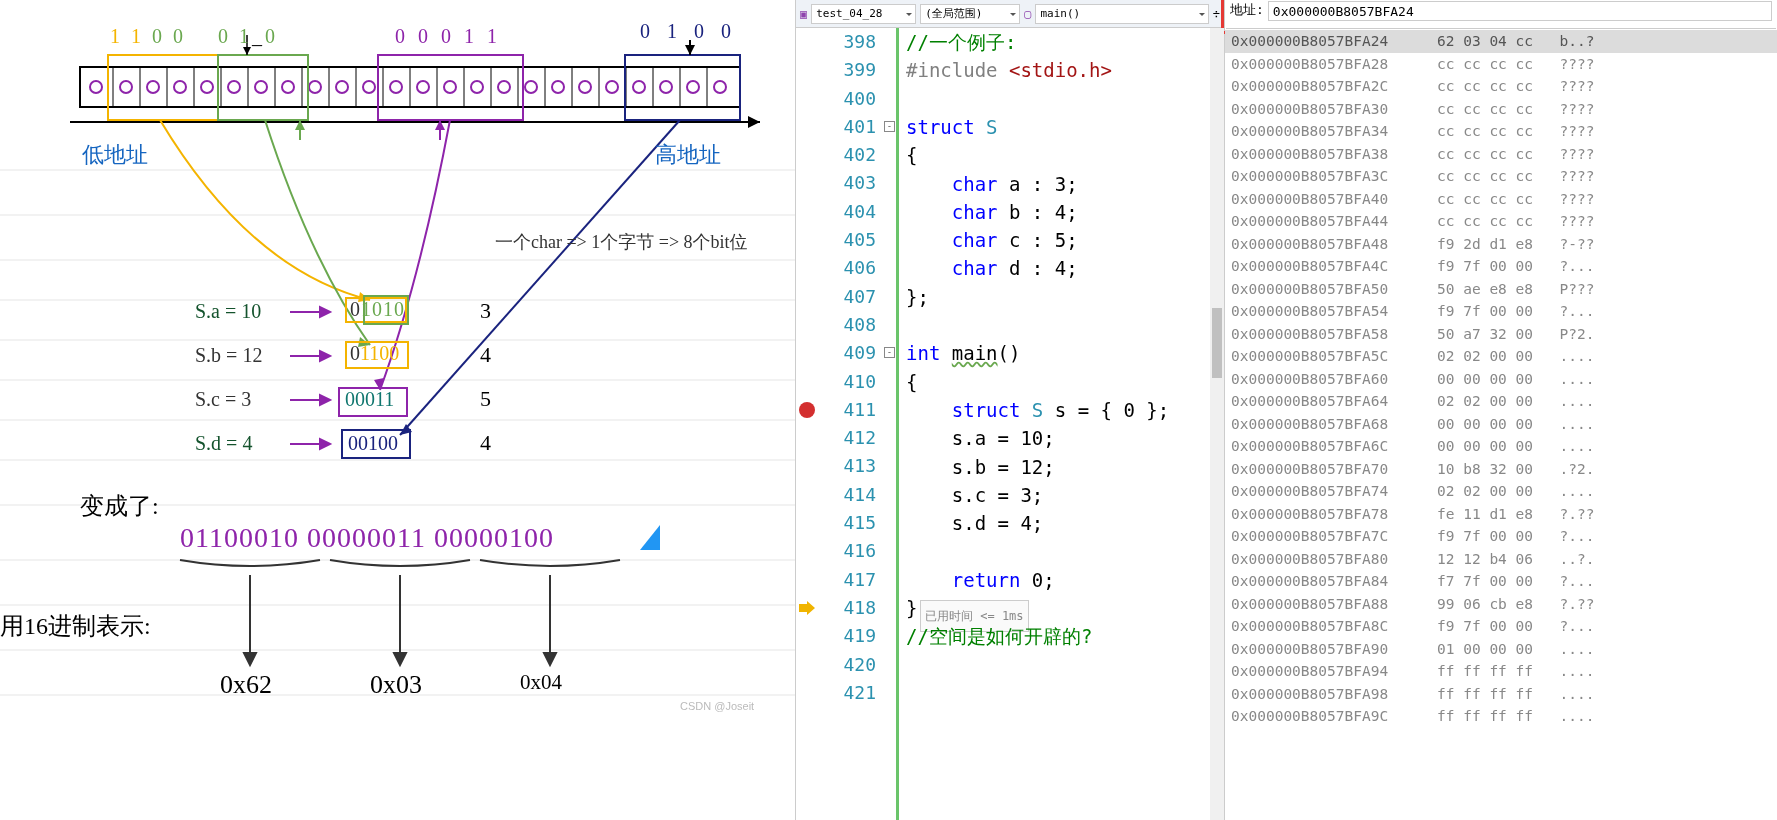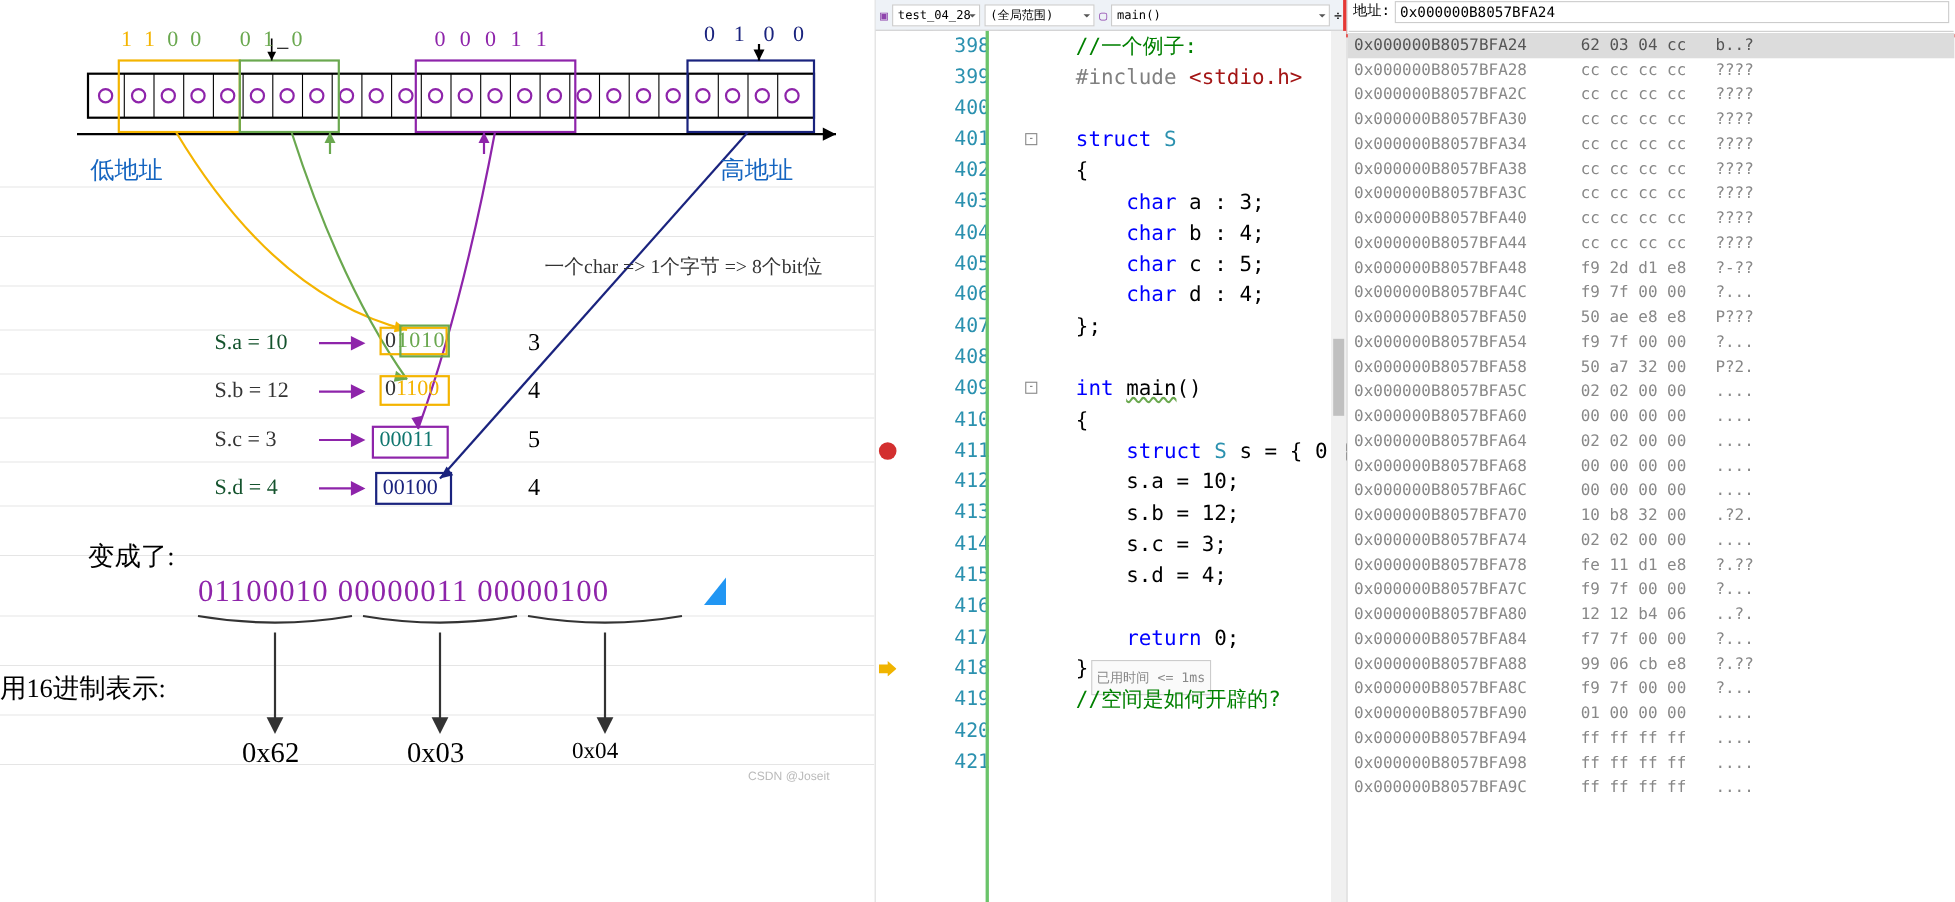--- a/index.html
+++ b/index.html
@@ -3,21 +3,21 @@
 <meta charset="utf-8">
 <style>
 * { box-sizing: border-box; margin: 0; padding: 0; }
 body { font-family: Consolas, monospace; font-size: 14px; width: 1777px; height: 820px; display: flex; background: #fff; overflow: hidden; }
 .left-panel { width: 795px; height: 820px; position: relative; background: #fff; }
 .mid-panel { width: 430px; height: 820px; border-left: 1px solid #ccc; border-right: 1px solid #ccc; display: flex; flex-direction: column; }
 .right-panel { width: 552px; height: 820px; display: flex; flex-direction: column; }
 .toolbar { height: 28px; display: flex; align-items: center; background: #eef2f7; border-bottom: 1px solid #ccc; padding: 0 4px; gap: 4px; font-size: 12px; }
 .dropdown { background: #fff; border: 1px solid #ccc; height: 20px; padding: 0 14px 0 4px; position: relative; display: flex; align-items: center; font-size: 11px; }
 .dropdown::after { content: ""; position: absolute; right: 3px; top: 8px; border: 3px solid transparent; border-top-color: #555; }
-.code-area { flex: 1; display: flex; overflow: hidden; position: relative; gap: 24px; }
+.code-area { flex: 1; display: flex; overflow: hidden; position: relative; }
 .gutter { width: 28px; background: #fff; }
 .breakpoint { position: absolute; left: 3px; width: 16px; height: 16px; border-radius: 50%; background: #d32f2f; }
 .arrow-cur { position: absolute; left: 3px; width: 16px; height: 14px; }
 .arrow-cur svg { display: block; }
 .line-nums { width: 60px; text-align: right; color: #2b91af; padding-right: 8px; font-size: 18px; line-height: 28.3px; background: #fff; }
 .fold-col { width: 14px; position: relative; }
 .fold-box { position: absolute; width: 11px; height: 11px; border: 1px solid #888; left: 0; font-size: 9px; line-height: 9px; text-align: center; color: #555; background: #fff; }
 .green-bar { position: absolute; left: 100px; top: 0; width: 3px; height: 100%; background: #6ac46a; }
 .code-lines { flex: 1; font-size: 19px; line-height: 28.3px; padding-left: 8px; white-space: pre; position: relative; }
 .c-comment { color: #008000; }
@@ -209,21 +209,21 @@
   <div class="hw" style="left:80jpx78px;top:610px;font-size:24px">用16进制表示:</div>
   <div class="hw" style="left:220px;top:670px;font-size:26px">0x62</div>
   <div class="hw" style="left:370px;top:670px;font-size:26px">0x03</div>
   <div class="hw" style="left:520px;top:670px;font-size:21px">0x04</div>
   <div class="hw" style="left:680px;top:700px;font-size:11px;color:#bbb;font-family:Arial">CSDN @Joseit</div>
 </div>
 
 <div class="mid-panel">
   <div class="toolbar">
     <span style="color:#8e44ad">▣</span>
-    <div class="dropdown" style="width:80px">
+    <div class="dropdown" style="width:105px">
         <span>test_04_28</span>
       </div>
     <div class="dropdown" style="width:100px">
         <span>(全局范围)</span>
       </div>
     <span style="color:#8e44ad">▢</span>
     <div class="dropdown" style="flex:1">
         <span>main()</span>
       </div>
     <span>÷</span>

